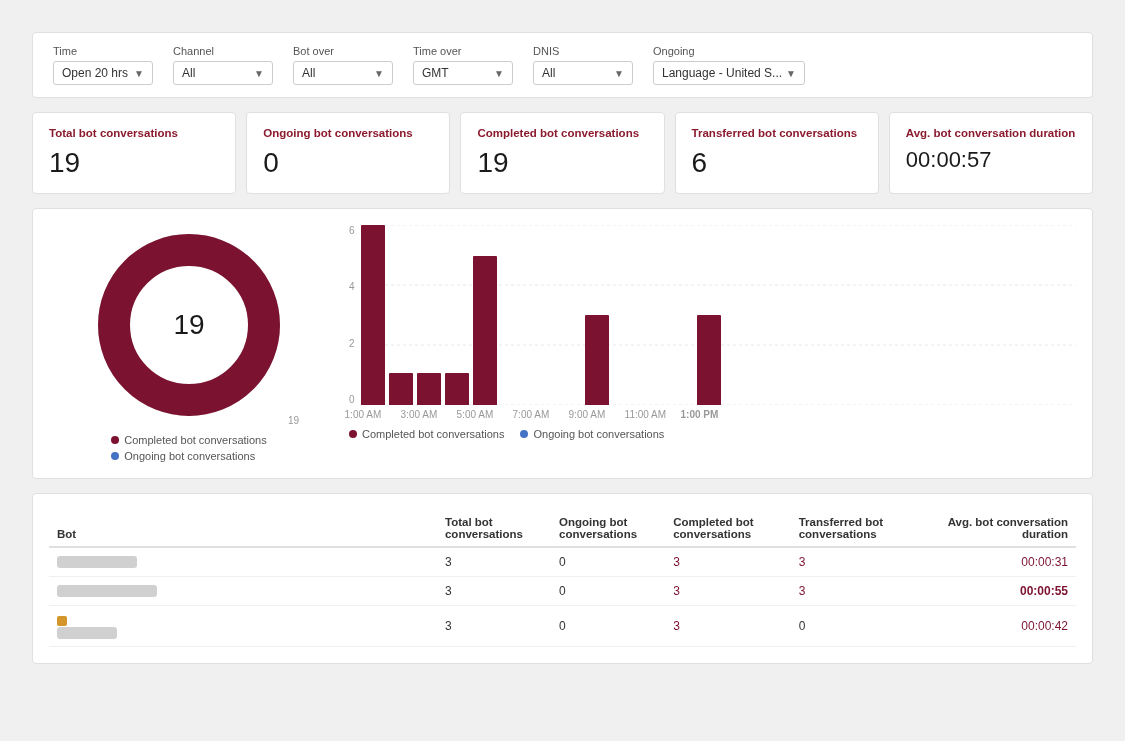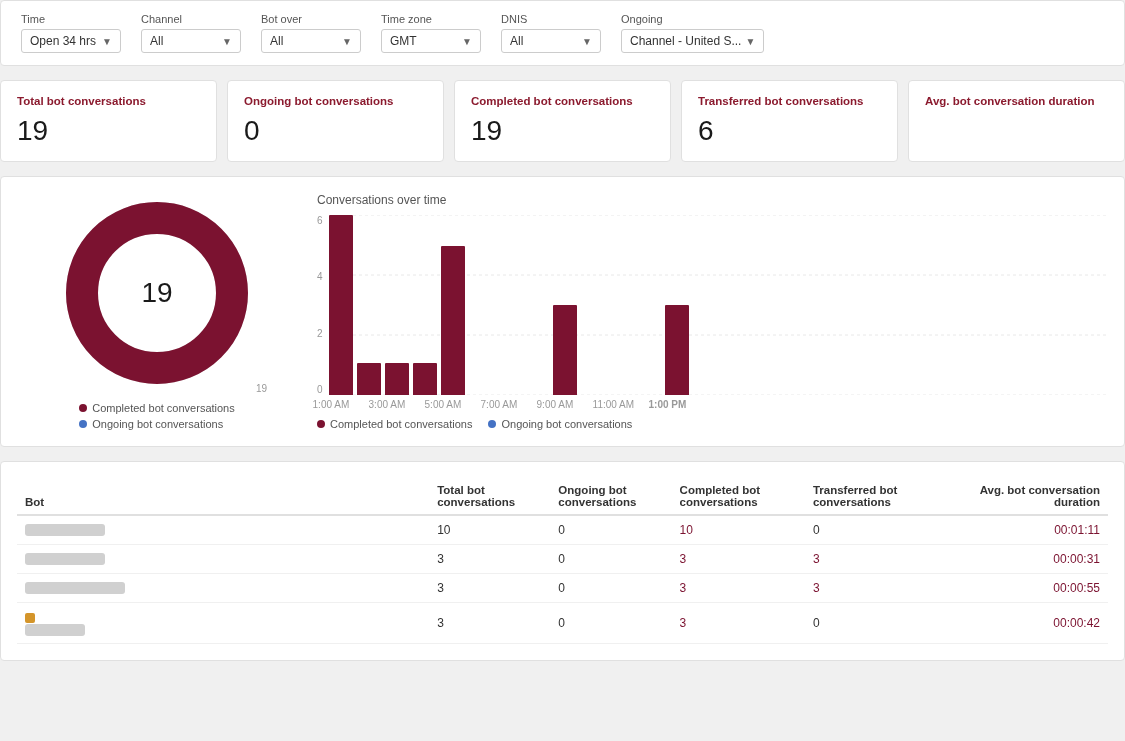--- a/index.html
+++ b/index.html
@@ -6,21 +6,21 @@
     body {
       font-family: 'Segoe UI', Arial, sans-serif;
       background: #f5f5f5;
       font-size: 13px;
       color: #333;
     }
     .page-wrapper {
       width: 1125px;
       min-height: 741px;
       background: #f0f0f0;
-      padding: 0;
+      padding: 32px;
     }
     
     .filter-bar {
       background: #fff;
       border: 1px solid #e0e0e0;
       border-radius: 4px;
       padding: 12px 20px;
       display: flex;
       align-items: flex-end;
       gap: 20px;
@@ -193,56 +193,56 @@
   </style>
 </head>
 <body>
 
 <div class="page-wrapper">
 
   <div class="filter-bar">
     <div class="filter-group">
       <span class="filter-label">Time</span>
       <div class="filter-select">
-        <span>Open 34 hrs</span>
+        <span>Open 20 hrs</span>
         <span class="chevron">▼</span>
       </div>
     </div>
     <div class="filter-group">
       <span class="filter-label">Channel</span>
       <div class="filter-select">
         <span>All</span>
         <span class="chevron">▼</span>
       </div>
     </div>
     <div class="filter-group">
       <span class="filter-label">Bot over</span>
       <div class="filter-select">
         <span>All</span>
         <span class="chevron">▼</span>
       </div>
     </div>
     <div class="filter-group">
-      <span class="filter-label">Time zone</span>
+      <span class="filter-label">Time over</span>
       <div class="filter-select">
         <span>GMT</span>
         <span class="chevron">▼</span>
       </div>
     </div>
     <div class="filter-group">
       <span class="filter-label">DNIS</span>
       <div class="filter-select">
         <span>All</span>
         <span class="chevron">▼</span>
       </div>
     </div>
     <div class="filter-group">
       <span class="filter-label">Ongoing</span>
       <div class="filter-select" style="min-width:140px;">
-        <span>Channel - United S...</span>
+        <span>Language - United S...</span>
         <span class="chevron">▼</span>
       </div>
     </div>
   </div>
 
   <div class="kpi-row">
     <div class="kpi-card">
       <span class="kpi-title">Total bot conversations</span>
       <span class="kpi-value">19</span>
     </div>
@@ -253,20 +253,21 @@
     <div class="kpi-card">
       <span class="kpi-title">Completed bot conversations</span>
       <span class="kpi-value">19</span>
     </div>
     <div class="kpi-card">
       <span class="kpi-title">Transferred bot conversations</span>
       <span class="kpi-value">6</span>
     </div>
     <div class="kpi-card">
       <span class="kpi-title">Avg. bot conversation duration</span>
+      <span class="kpi-value" style="font-size:22px;">00:00:57</span>
     </div>
   </div>
 
   <div class="charts-section">
 
     <div class="donut-container">
       <div class="donut-wrap">
         <svg width="200" height="200" viewBox="0 0 200 200">
 
           <circle cx="100" cy="100" r="75" fill="none" stroke="#e0e0e0" stroke-width="32"></circle>
@@ -285,21 +286,20 @@
           <span class="legend-label">Completed bot conversations</span>
         </div>
         <div class="legend-item">
           <div class="legend-dot" style="background:#4472c4;"></div>
           <span class="legend-label">Ongoing bot conversations</span>
         </div>
       </div>
     </div>
 
     <div class="bar-chart-container">
-      <div class="chart-title">Conversations over time</div>
       <div style="display:flex;gap:0;align-items:flex-start;">
 
         <div class="y-axis">
           <span>6</span>
           <span>4</span>
           <span>2</span>
           <span>0</span>
         </div>
 
         <div style="flex:1;position:relative;">
@@ -361,49 +361,39 @@
         <tr>
           <th style="width:340px;margin-left:17px;">Bot</th>
           <th style="width:100px;">Total bot conversations</th>
           <th style="width:100px;">Ongoing bot conversations</th>
           <th style="width:110px;">Completed bot conversations</th>
           <th style="width:120px;">Transferred bot conversations</th>
           <th style="width:130px;text-align:right;">Avg. bot conversation duration</th>
         </tr>
       </thead>
       <tbody id="table-body">
-      <tr>
-            <td>
-              <div style="width: 80px; height: 12px; background: rgb(208, 208, 208); border-radius: 3px;"></div>
-            </td>
-            <td>10</td>
-            <td>0</td>
-            <td style="color: rgb(123, 18, 48);">10</td>
-            <td>0</td>
-            <td style="color: rgb(123, 18, 48); text-align: right;">00:01:11</td>
-          </tr>
           <tr>
             <td>
               <div style="width: 80px; height: 12px; background: rgb(208, 208, 208); border-radius: 3px;"></div>
             </td>
             <td>3</td>
             <td>0</td>
             <td style="color: rgb(123, 18, 48);">3</td>
             <td style="color: rgb(123, 18, 48);">3</td>
             <td style="color: rgb(123, 18, 48); text-align: right;">00:00:31</td>
           </tr>
           <tr>
             <td>
               <div style="width: 100px; height: 12px; background: rgb(208, 208, 208); border-radius: 3px;"></div>
             </td>
             <td>3</td>
             <td>0</td>
             <td style="color: rgb(123, 18, 48);">3</td>
             <td style="color: rgb(123, 18, 48);">3</td>
-            <td style="color: rgb(123, 18, 48); text-align: right;">00:00:55</td>
+            <td style="color: rgb(123, 18, 48); text-align: right; font-weight: bold;">00:00:55</td>
           </tr>
           <tr>
             <td><span style="display: inline-block; width: 10px; height: 10px; background: rgb(212, 149, 42); border-radius: 2px; margin-right: 4px; vertical-align: middle;"></span><div style="width: 60px; height: 12px; background: rgb(208, 208, 208); border-radius: 3px;"></div></td>
             <td>3</td>
             <td>0</td>
             <td style="color: rgb(123, 18, 48);">3</td>
             <td>0</td>
             <td style="color: rgb(123, 18, 48); text-align: right;">00:00:42</td>
           </tr>
         </tbody>

